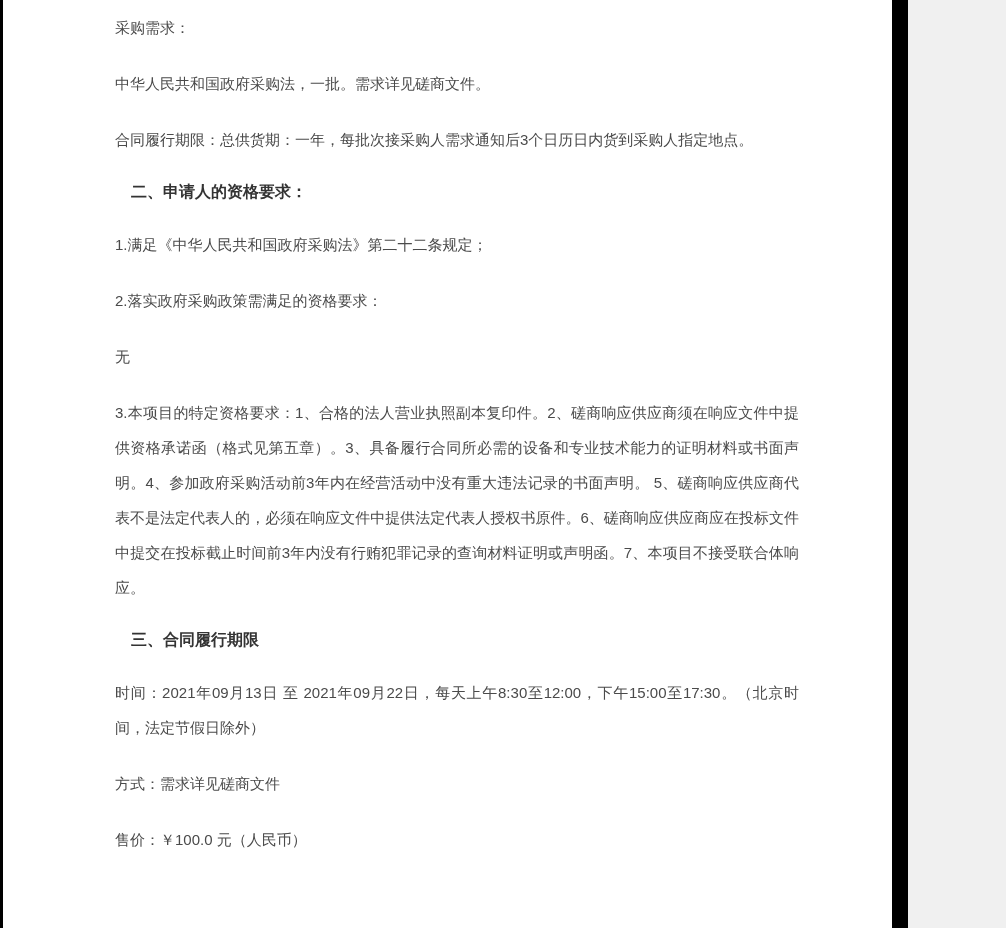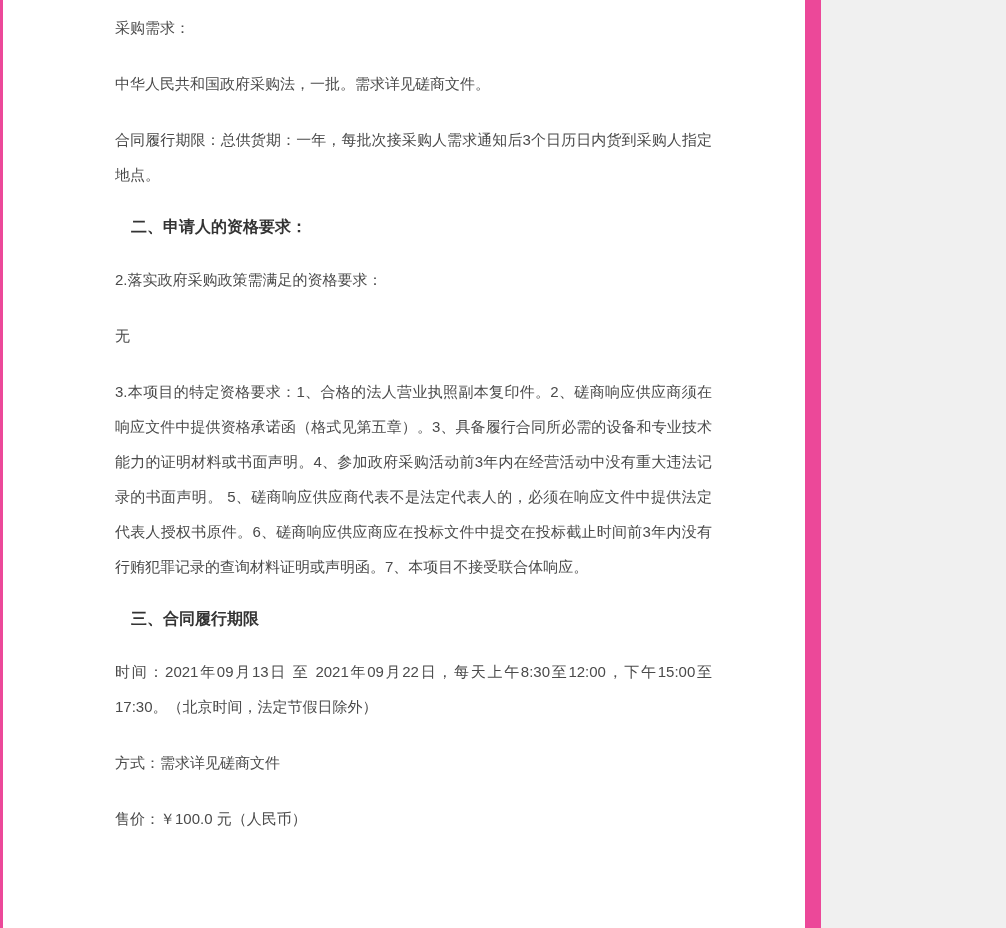--- a/index.html
+++ b/index.html
@@ -2,25 +2,25 @@
 <html><head>
 <meta charset="utf-8">
 <style>
   html, body {
     margin: 0;
     padding: 0;
     background: #f0f0f0;
     font-family: "Liberation Sans", "DejaVu Sans", sans-serif;
   }
   .viewport {
-    width: 821px;
+    width: 908px;
     height: 928px;
     overflow: hidden;
     position: relative;
-    background: #ec4899;
+    background: #000000;
   }
   .paper {
     position: absolute;
     left: 3px;
     right: 16px;
     top: 0;
     min-height: 928px;
     background: #ffffff;
     box-sizing: border-box;
     padding: 0 93px 30px 112px;
@@ -47,20 +47,21 @@
 </head>
 <body style="background: rgb(240, 240, 240);">
 
 <div class="viewport">
   <div class="paper" style="background: rgb(255, 255, 255);">
     <div class="doc-body" id="doc-body">
         <p>采购需求：</p>
         <p>中华人民共和国政府采购法，一批。需求详见磋商文件。</p>
         <p>合同履行期限：总供货期：一年，每批次接采购人需求通知后3个日历日内货到采购人指定地点。</p>
         <h2>二、申请人的资格要求：</h2>
+        <p>1.满足《中华人民共和国政府采购法》第二十二条规定；</p>
         <p>2.落实政府采购政策需满足的资格要求：</p>
         <p>无</p>
         <p>3.本项目的特定资格要求：1、合格的法人营业执照副本复印件。2、磋商响应供应商须在响应文件中提供资格承诺函（格式见第五章）。3、具备履行合同所必需的设备和专业技术能力的证明材料或书面声明。4、参加政府采购活动前3年内在经营活动中没有重大违法记录的书面声明。 5、磋商响应供应商代表不是法定代表人的，必须在响应文件中提供法定代表人授权书原件。6、磋商响应供应商应在投标文件中提交在投标截止时间前3年内没有行贿犯罪记录的查询材料证明或声明函。7、本项目不接受联合体响应。</p>
         <h2>三、合同履行期限</h2>
         <p>时间：2021年09月13日 至 2021年09月22日，每天上午8:30至12:00，下午15:00至17:30。（北京时间，法定节假日除外）</p>
         <p>方式：需求详见磋商文件</p>
         <p>售价：￥100.0 元（人民币）</p>
       </div>
   </div>
 </div>

